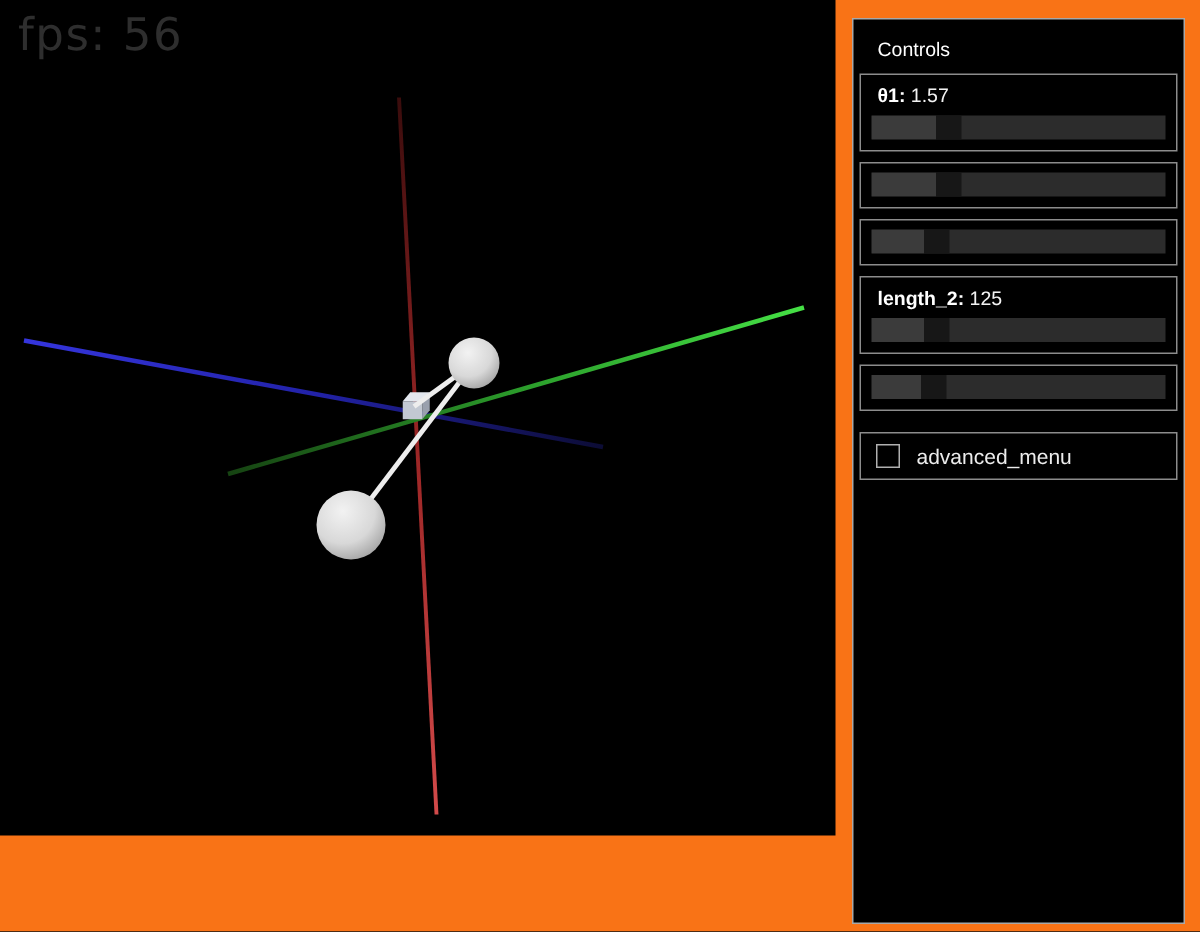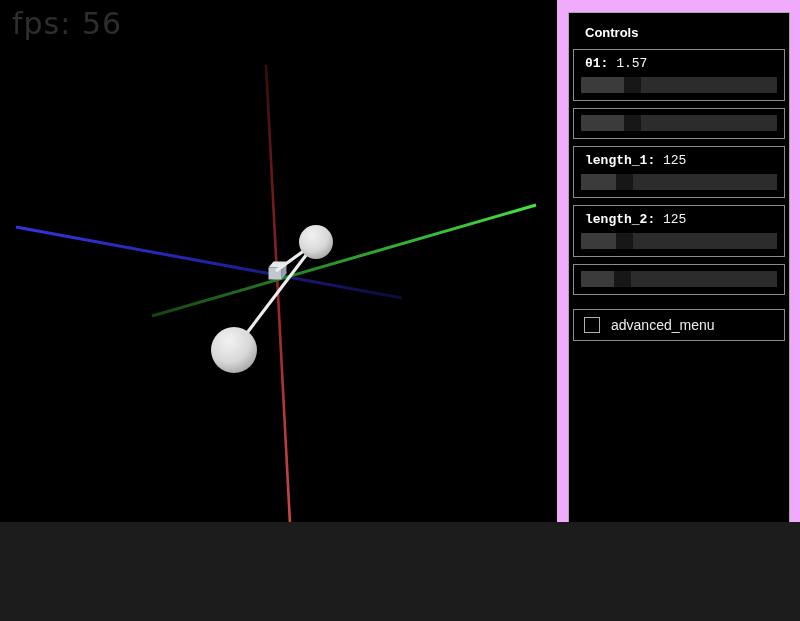--- a/index.html
+++ b/index.html
@@ -1,31 +1,31 @@
 <!DOCTYPE html>
 <html><head>
 <meta charset="utf-8">
 <style>
   html,body{margin:0;padding:0;background:#1c1c1c;}
-  .page{position:relative;width:800px;height:522px;background:#f0abfc;overflow:hidden;
+  .page{position:relative;width:800px;height:621px;background:#f97316;overflow:hidden;
         font-family:"Liberation Sans",sans-serif;}
   .dotted-top{position:absolute;left:0;top:0;width:800px;height:3px;z-index:30;
 rossed        background:repeating-linear-gradient(90deg,#4f4f4f 0 2px,#161616 2px 5px);}
   .sim-canvas{position:absolute;left:0;top:0;width:557px;height:557px;background:#000;cursor:grab;}
   .fps{position:absolute;left:12px;top:6px;font-family:"DejaVu Sans",sans-serif;
        font-size:30px;font-weight:400;letter-spacing:1px;color:#2e2e2e;user-select:none;}
   .scene-svg{position:absolute;left:0;top:0;}
 
   .panel{position:absolute;left:568px;top:12px;width:222px;height:604px;box-sizing:border-box;
          background:#000;border:1px solid #a8a8a8;padding:4px;}
-  .panel-title{color:#fff;font-size:13px;font-weight:700;padding:8px 8px 9px 12px;}
+  .panel-title{color:#fff;font-size:13px;font-weight:400;padding:8px 8px 9px 12px;}
   .slider-box{box-sizing:border-box;border:1px solid #8c8c8c;background:#000;
               margin-bottom:7px;padding:6px 7px 7px 7px;}
   .slider-label{color:#fff;font-size:13px;line-height:16px;padding-left:4px;
-                white-space:nowrap;margin-bottom:5px;font-family:Liberation Mono, monospace;}
+                white-space:nowrap;margin-bottom:5px;}
   .sl-name{font-weight:700;}
   .sl-value{font-weight:400;color:#f2f2f2;}
   .slider-track{position:relative;height:16px;background:#2c2c2c;overflow:hidden;}
   .slider-fill{position:absolute;left:0;top:0;bottom:0;background:#3b3b3b;}
   .slider-handle{position:absolute;top:0;bottom:0;width:17px;background:#171717;}
   .check-row{box-sizing:border-box;border:1px solid #8c8c8c;background:#000;
              margin-top:14px;padding:7px 7px 7px 10px;display:flex;align-items:center;}
   .checkbox{display:inline-block;width:14px;height:14px;border:1px solid #b0b0b0;
             background:#000;flex:0 0 auto;}
   .check-label{color:#ececec;font-size:14px;margin-left:11px;}
@@ -93,21 +93,20 @@
 
 
   <div class="slider-box">
     <div class="slider-track">
       <div class="slider-fill" style="width: 22%;"></div>
       <div class="slider-handle" style="left: 22%;"></div>
     </div>
   </div>
 
   <div class="slider-box">
-    <div class="slider-label"><span class="sl-name">length_1: </span><span class="sl-value">125</span></div>
     <div class="slider-track">
       <div class="slider-fill" style="width: 18%;"></div>
       <div class="slider-handle" style="left: 18%;"></div>
     </div>
   </div>
 
 
 
 
   <div class="slider-box">

